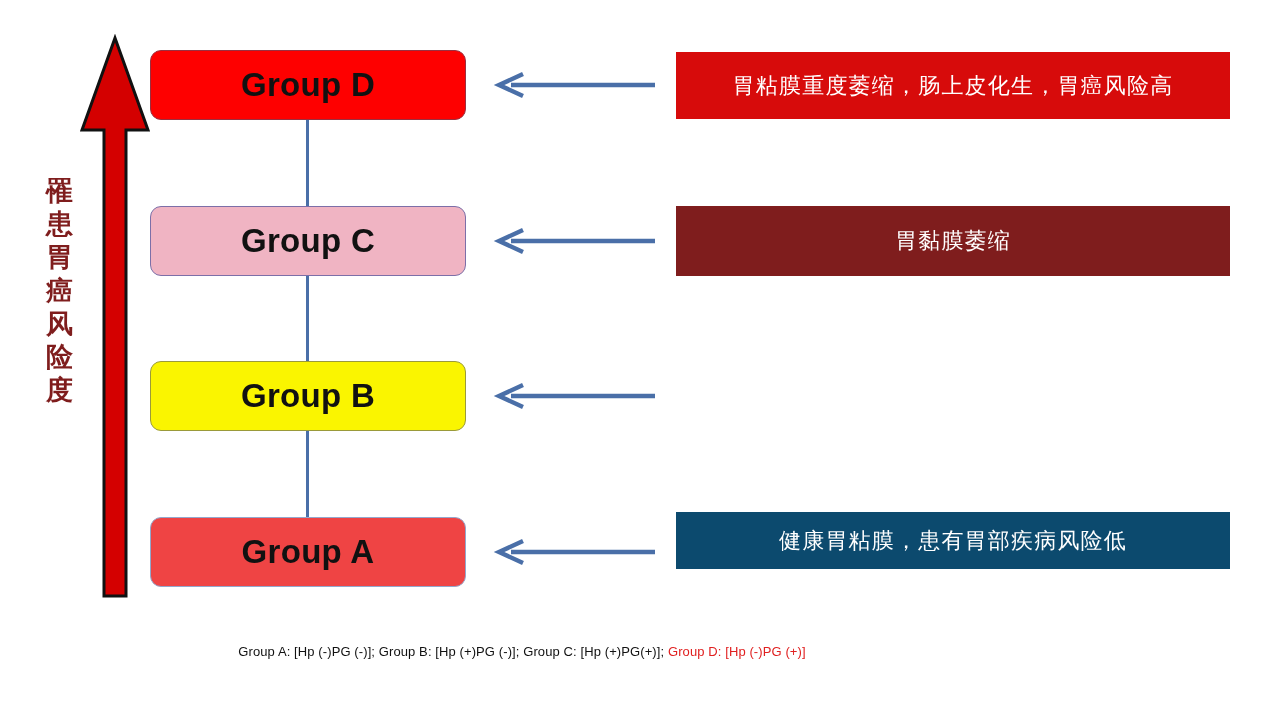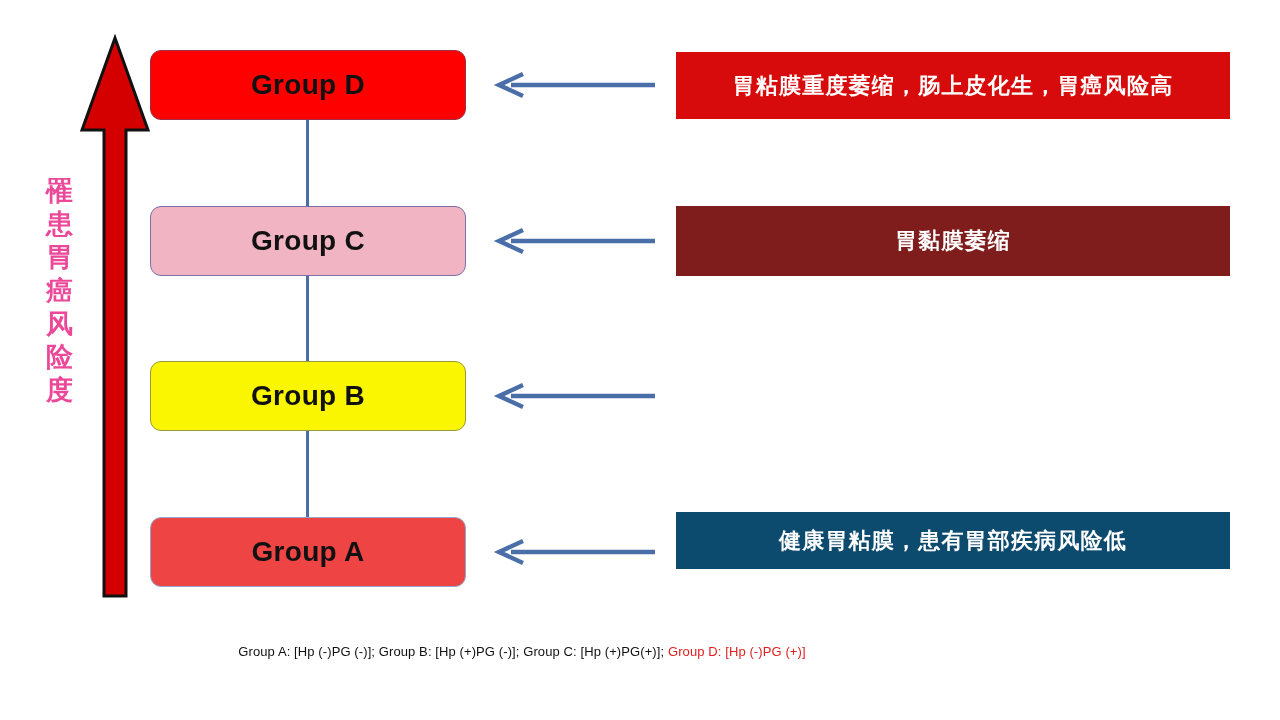--- a/index.html
+++ b/index.html
@@ -28,36 +28,36 @@
     width:74px; height:566px;
   }
   .risk-label {
     position:absolute;
     left:34px; top:175px;
     width:52px;
     font-size:27px;
     font-weight:700;
     line-height:1.23;
     letter-spacing:1px;
-    color:#ec4899;
+    color:#7f1d1d;
     text-align:center;
     word-break:break-all;
   }
 
   
   .group-box {
     position:absolute;
     left:150px;
     width:316px;
     height:70px;
     border-radius:11px;
     display:flex;
     align-items:center;
     justify-content:center;
-    font-size:28px;
+    font-size:33px;
     font-weight:700;
     color:#111111;
     letter-spacing:0.3px;
   }
   .group-d { top:50px;  background:#FE0000; border:1.6px solid #9a3040; }
   .group-c { top:206px; background:#F0B4C3; border:1.6px solid #7c6fa8;align-items:center; }
   .group-b { top:361px; background:#FAF500; border:1.6px solid #9a9a3a; }
   .group-a { top:517px; background:#ef4444; border:1.6px solid #93A7CC; }
 
   
@@ -86,21 +86,21 @@
   
   .banner {
     position:absolute;
     left:676px;
     width:554px;
     display:flex;
     align-items:center;
     justify-content:center;
     color:#FFFFFF;
     font-size:22px;
-    font-weight:700;
+    font-weight:400;
     letter-spacing:1.2px;
     text-align:center;
     padding:0 14px;
   }
   .banner-d { top:52px;  height:67px; background:#D70B0B; }
   .banner-c { top:206px; height:70px; background:#7f1d1d; }
   .banner-b { top:361px; height:70px; background:#C8120C; }
   .banner-a { top:512px; height:57px; background:#0c4a6e; }
 
   

